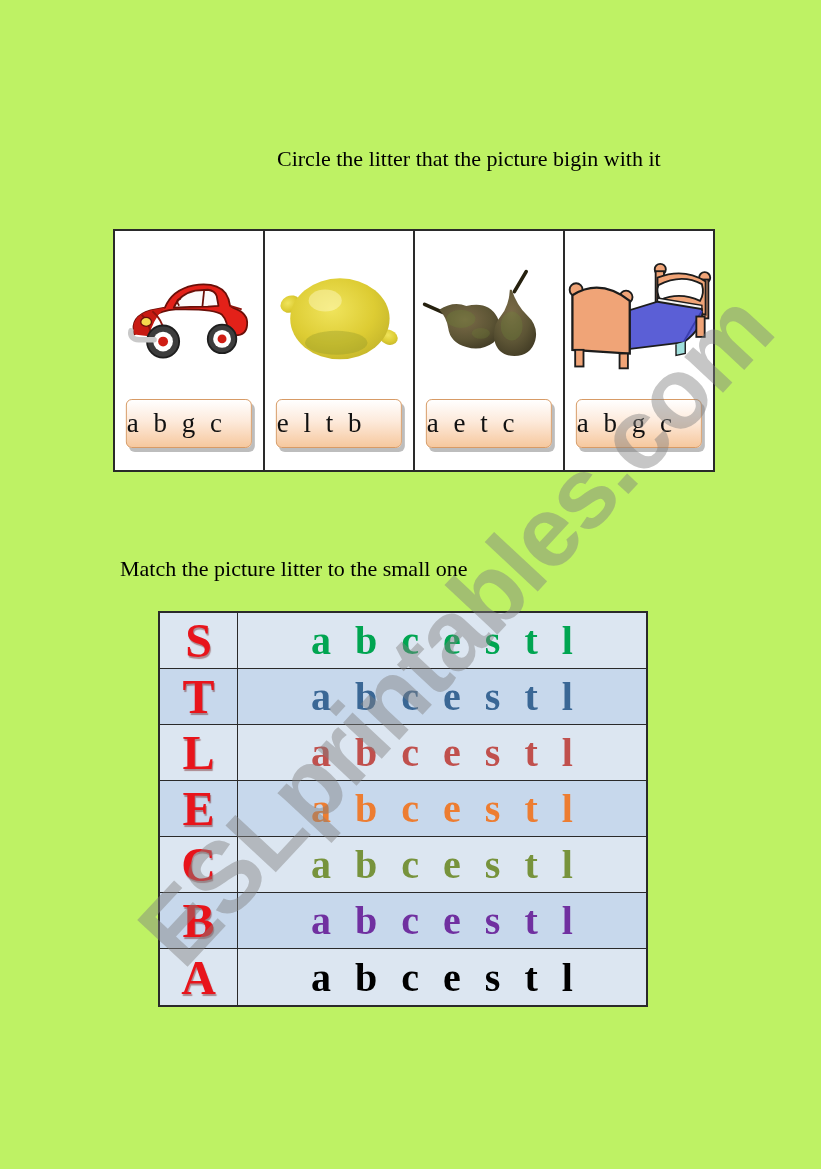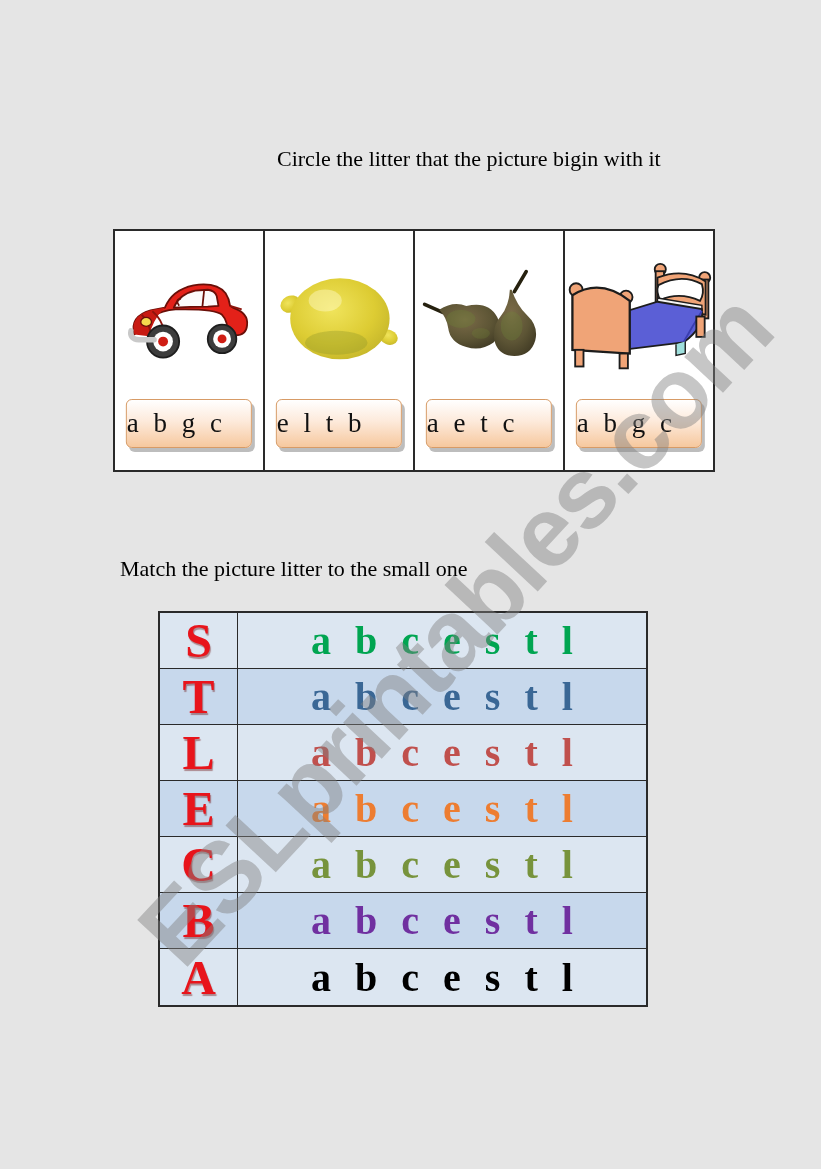--- a/index.html
+++ b/index.html
@@ -1,19 +1,19 @@
 <!DOCTYPE html>
 <html><head>
 <meta charset="utf-8">
 <style>
   html,body{margin:0;padding:0;background:#ffffff;}
   .page{
     position:relative;
     width:821px;height:1169px;
-    background:#e5e5e5;
+    background:#bef264;
     overflow:hidden;
     font-family:"Liberation Serif", serif;
   }
   .title{
     position:absolute;
     font-family:"Liberation Serif", serif;
     font-size:22px;
     color:#000000;
     white-space:nowrap;
   }

